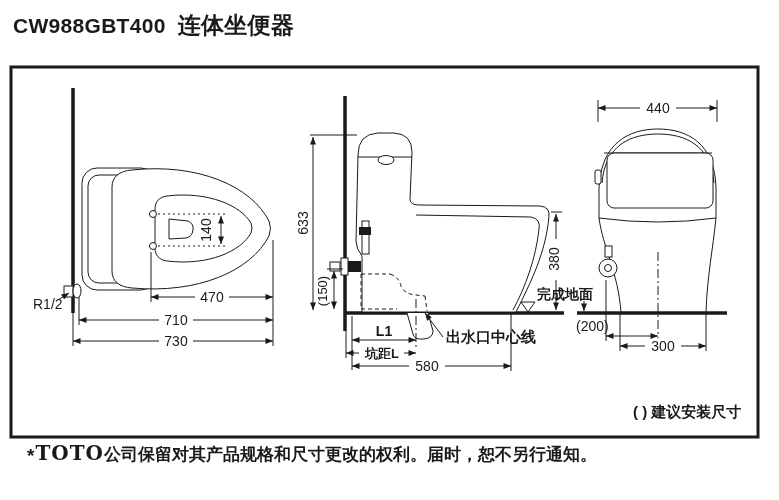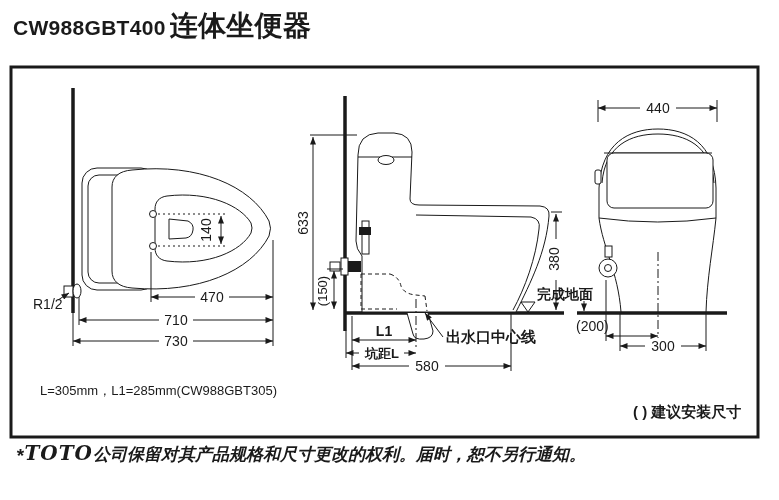--- a/index.html
+++ b/index.html
@@ -18,23 +18,23 @@
   .f{fill:#ffffff;}
   .fd{fill:#1a1a1a;stroke:none;}
   .wbg{fill:#ffffff;stroke:none;}
   svg text{stroke:none;fill:#1a1a1a;font-family:"Liberation Sans","DejaVu Sans",sans-serif;font-size:14px;}
   .mid{text-anchor:middle;}
   .t13{font-size:13px;}
   .t15{font-size:15px;}
   .b{font-weight:bold;}
   
   .title-block{position:absolute;left:13px;top:14px;font-weight:bold;font-size:21px;line-height:23px;letter-spacing:0.3px;}
-  .title-product{font-size:28px;margin-left:4px;}
+  .title-product{font-size:23px;margin-left:12px;}
   .notes-block{position:absolute;left:40px;top:381px;font-size:13px;line-height:19px;}
-  .footer-block{position:absolute;left:16px;top:441px;font-size:17px;font-weight:bold;white-space:nowrap;font-style:italic;}
+  .footer-block{position:absolute;left:27px;top:441px;font-size:17px;font-weight:bold;white-space:nowrap;}
   .footer-mark{font-size:19px;vertical-align:-2px;margin-right:1px;}
   .footer-brand{font-family:"DejaVu Serif","Liberation Serif",serif;font-size:20px;letter-spacing:1px;}
 </style>
 </head>
 <body>
 
 <div class="title-block">
   <div><span>CW988GBT400</span><span class="title-product">连体坐便器</span></div>
 </div>
 
@@ -171,18 +171,17 @@
     <line x1="706" y1="314" x2="706" y2="351"></line>
     <line x1="620" y1="346" x2="706" y2="346" marker-start="url(#as)" marker-end="url(#ae)"></line>
     <rect x="645" y="339" width="36" height="14" class="wbg"></rect>
     <text x="663" y="351" class="mid">300</text>
 
     <text x="633" y="417" class="t15 b">( ) 建议安装尺寸</text>
   </g>
 </svg>
 
 <div class="notes-block">
-  <div>L=305mm，L1=285mm(CW988GBT305)</div>
 </div>
 
 <div class="footer-block">
   <span class="footer-mark">*</span><span class="footer-brand">TOTO</span><span>公司保留对其产品规格和尺寸更改的权利。届时，恕不另行通知。</span>
 </div>
 
 </body></html>

